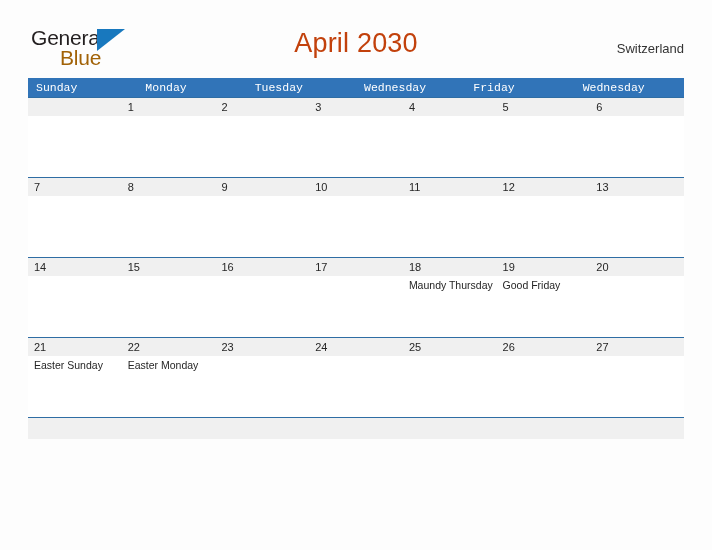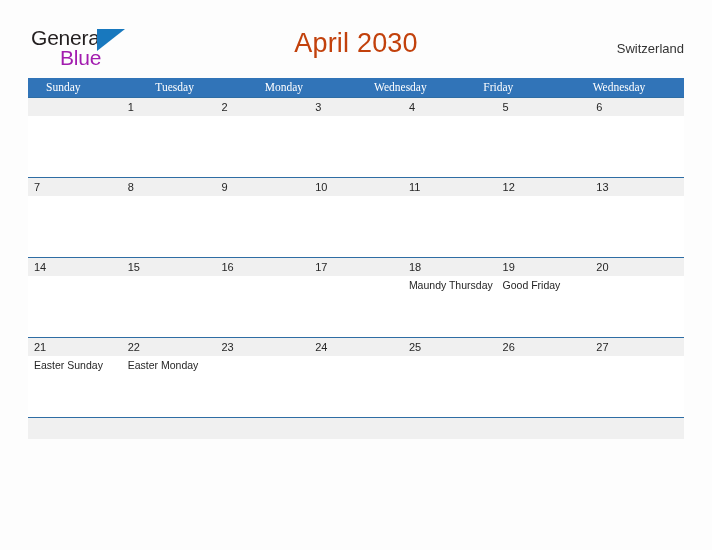--- a/index.html
+++ b/index.html
@@ -43,21 +43,21 @@
     letter-spacing: -0.2px;
     color: #231f20;
     font-family: "Liberation Sans", sans-serif;
   }
   .logo-blue {
     position: absolute;
     left: 29px;
     top: 20px;
     font-size: 21px;
     letter-spacing: -0.2px;
-    color: #a21caf;
+    color: #a16207;
     font-family: "Liberation Sans", sans-serif;
   }
   .logo-flag {
     position: absolute;
     left: 66px;
     top: 3px;
     width: 30px;
     height: 24px;
   }
 
@@ -92,23 +92,23 @@
   .weekday-row {
     display: flex;
     background: #3174b8;
     height: 19px;
   }
   .weekday-cell {
     flex: 1 1 0;
     color: #ffffff;
     font-size: 11.5px;
     line-height: 19px;
-    padding-left: 18px;
+    padding-left: 8px;
     box-sizing: border-box;
-    font-family: Liberation Serif, serif;
+    font-family: Liberation Mono, monospace;
     white-space: nowrap;
     overflow: hidden;
   }
 
   .week-row {
     display: flex;
     border-top: 1px solid #2e6da4;
     height: 80px;
     box-sizing: border-box;
   }
@@ -170,22 +170,22 @@
     <div class="cal-title">April 2030</div>
 
     <div class="cal-country">Switzerland</div>
 
   </div>
 
   <div class="calendar">
 
     <div class="weekday-row">
       <div class="weekday-cell">Sunday</div>
+      <div class="weekday-cell">Monday</div>
       <div class="weekday-cell">Tuesday</div>
-      <div class="weekday-cell">Monday</div>
       <div class="weekday-cell">Wednesday</div>
       <div class="weekday-cell">Friday</div>
       <div class="weekday-cell">Wednesday</div>
     </div>
 
     <div class="week-row">
       <div class="day-cell">
         <span class="day-number"></span>
         <span class="day-event"></span>
       </div>

